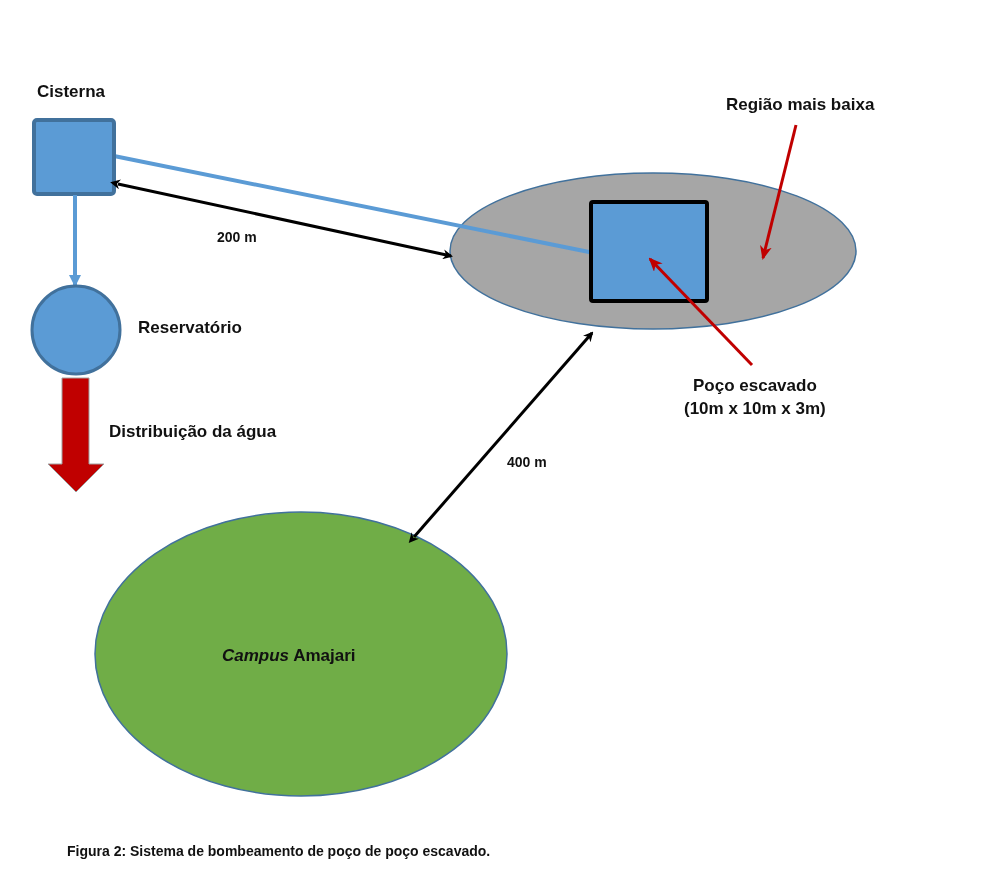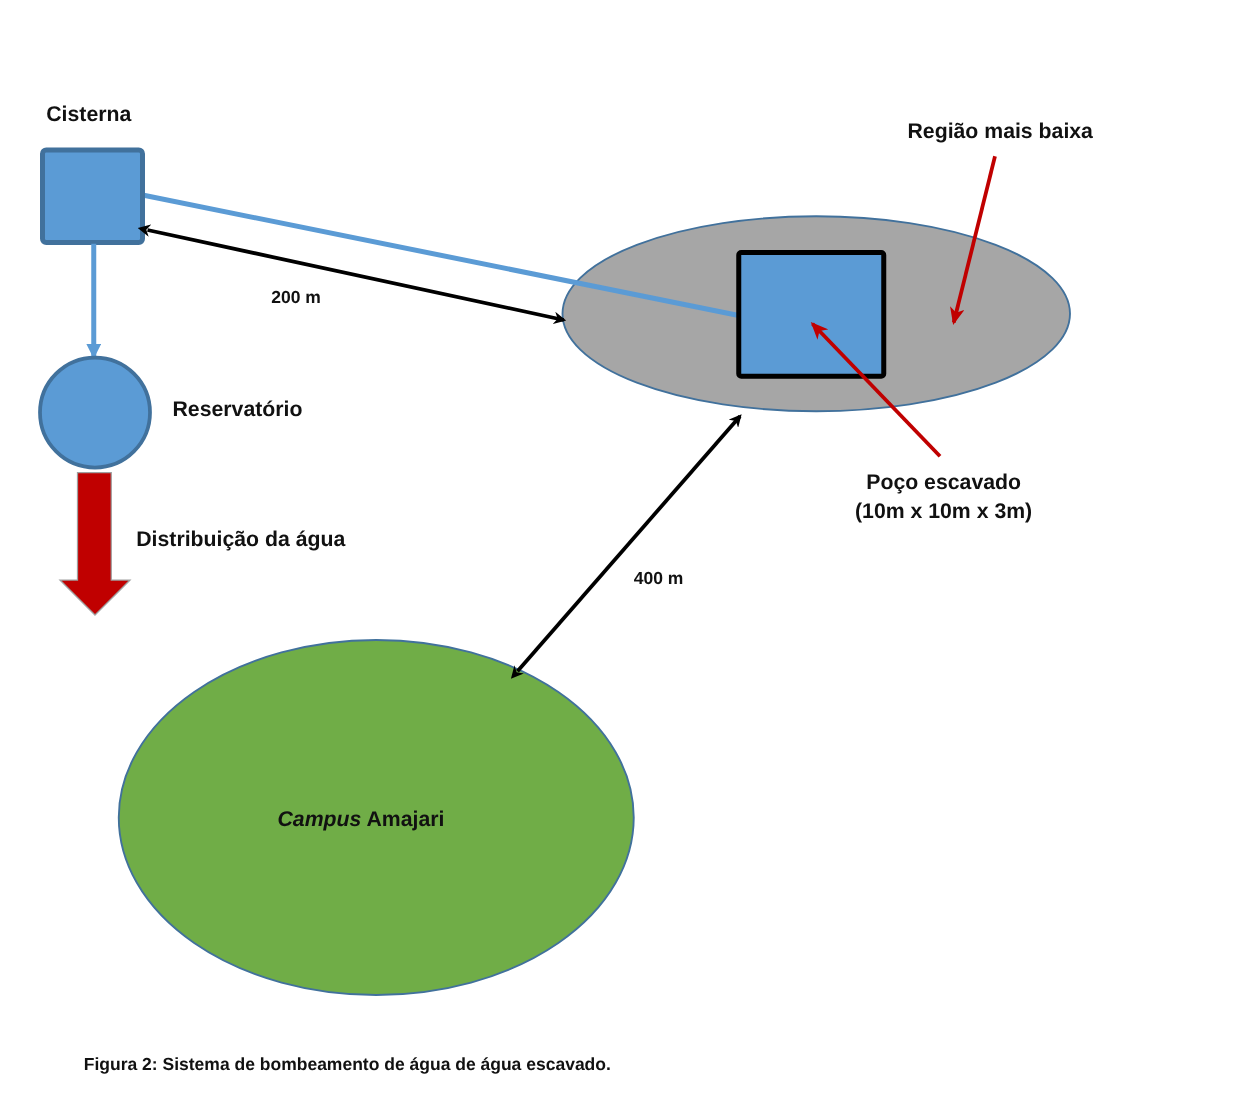--- a/index.html
+++ b/index.html
@@ -60,13 +60,13 @@
 
   <ellipse cx="301" cy="654" rx="206" ry="142" fill="#70ad47" stroke="#41719c" stroke-width="1.5"></ellipse>
   <text class="lbl lbl-md" x="222" y="661">
     <tspan font-style="italic">Campus</tspan><tspan> Amajari</tspan>
   </text>
 
   <line x1="414" y1="537" x2="592" y2="333" stroke="#000" stroke-width="3" marker-start="url(#arrow-black-start)" marker-end="url(#arrow-black)"></line>
   <text class="lbl lbl-sm" x="507" y="467">400 m</text>
 </svg>
 
-<div class="caption">Figura 2: Sistema de bombeamento de água de água escavado.</div>
+<div class="caption">Figura 2: Sistema de bombeamento de poço de poço escavado.</div>
 
 </body></html>

